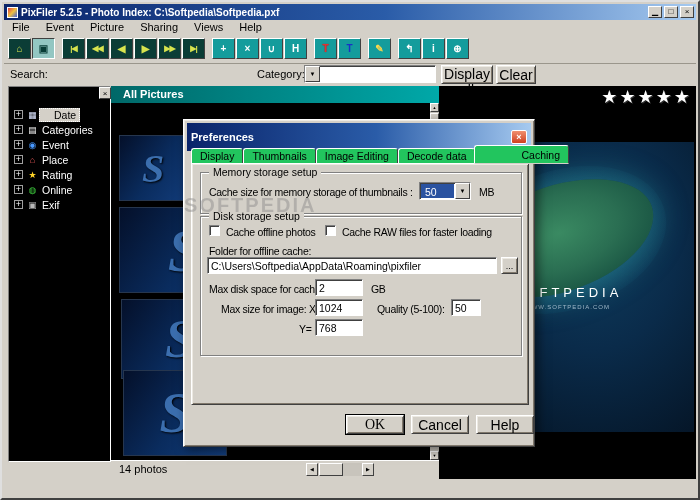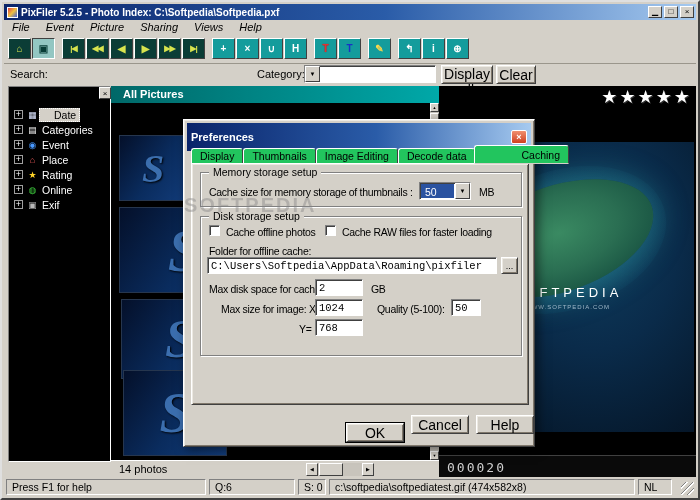--- a/index.html
+++ b/index.html
@@ -13,21 +13,21 @@
               background:linear-gradient(to right,#0a246a,#2a5ca8 55%,#a6caf0);
               display:flex; align-items:center; padding:0 2px; }
   .app-icon { width:11px; height:11px; margin:0 3px 0 1px;
               background:linear-gradient(135deg,#e04040,#f0c040 50%,#4060e0); border:1px solid #fff; }
   .title-text { color:#fff; font-size:10px; font-weight:bold; white-space:nowrap; overflow:hidden; flex:1; }
   .win-btn { width:14px; height:12px; margin-left:2px; font-size:8px; line-height:10px; text-align:center;
              background:#d4d0c8; border:1px solid; border-color:#fff #404040 #404040 #fff; color:#000; }
 
   
   .menubar { position:absolute; left:2px; top:18px; right:2px; height:14px; display:flex; align-items:center; }
-  .menu-item { padding:16px 8px; color:#000;font-style:italic; }
+  .menu-item { padding:16px 8px; color:#000; }
 
   
   .toolbar { position:absolute; left:2px; top:32px; right:2px; height:30px; display:flex; align-items:center;
              padding-left:4px; border-bottom:1px solid #9a968c; }
   .tbtn { width:23px; height:21px; margin-right:1px; padding:0; display:flex; align-items:center; justify-content:center;
           font-family:"Liberation Sans",sans-serif; font-weight:bold; font-size:10px;
           border:1px solid; border-color:#fff #404040 #404040 #fff; cursor:default; }
   .tbtn.nav  { background:#0b3d36; color:#d8e44e; }
   .tbtn.teal { background:#149c9c; color:#ffffff; }
   .tbtn.small { font-size:8px; letter-spacing:-1px; }
@@ -124,21 +124,21 @@
   .tab { height:16px; padding:1px 8px 0; font-size:10.5px; background:#22c55e; white-space:nowrap;
          border:1px solid; border-color:#ffffff #404040 #d4d0c8 #ffffff; border-radius:3px 3px 0 0; }
   .tab.active { height:19px; padding-top:3px; position:relative; z-index:2; margin:0 -1px;
                 border-color:#ffffff #404040 #d4d0c8 #ffffff;padding-left:46px; }
   .tab-panel { position:absolute; left:7px; top:43px; width:338px; height:242px; background:#d4d0c8;
                border:1px solid; border-color:#ffffff #404040 #404040 #ffffff;
                box-shadow: inset 1px 1px 0 #ece9e2, inset -1px -1px 0 #80786c; }
   .group { position:absolute; border:1px solid #808080; box-shadow:1px 1px 0 #ffffff, inset 1px 1px 0 #ffffff; }
   .legend { position:absolute; top:-7px; left:8px; background:#d4d0c8; padding:0 4px; font-size:10.5px; white-space:nowrap; }
   .dlbl { position:absolute; font-size:10.5px; letter-spacing:-0.3px; white-space:nowrap; }
-  .field { position:absolute; height:17px; background:#fff; font-family:Liberation Mono, monospace;
+  .field { position:absolute; height:17px; background:#fff; font-family:Liberation Sans, sans-serif;
            font-size:10.5px; padding:1px 3px; border:1px solid; border-color:#808080 #fff #fff #808080;
            box-shadow: inset 1px 1px 0 #404040; }
   .checkbox { position:absolute; width:11px; height:11px; background:#fff;
               border:1px solid; border-color:#808080 #fff #fff #808080; box-shadow: inset 1px 1px 0 #404040; }
   .btn.sm { height:17px; font-size:9px; }
 
   
   .watermark { position:absolute; left:182px; top:192px; z-index:30; pointer-events:none;
                font-size:20px; font-weight:bold; letter-spacing:2px; color:#808080; opacity:0.4; }
 
@@ -279,40 +279,37 @@
   </div>
 
   <div class="preview">
     <div class="stars">★★★★★</div>
     <div class="island">
       <div class="lagoon"></div>
       <div class="land"></div>
       <div class="img-title">SOFTPEDIA</div>
       <div class="img-subtitle">WWW.SOFTPEDIA.COM</div>
     </div>
-    <div class="counter-strip">
-      <span class="counter">000020</span>
-    </div>
   </div>
 
   <div class="dialog">
     <div class="dlg-title">
       <span>Preferences</span>
       <button class="dlg-close">×</button>
     </div>
     <div class="tabs">
       <div class="tab">Display</div>
       <div class="tab">Thumbnails</div>
       <div class="tab">Image Editing</div>
       <div class="tab">Decode data</div>
       <div class="tab active">Caching</div>
     </div>
     <div class="tab-panel">
 
-      <div class="group" style="left:8px; top:8px; width:322px; height:35px;">
+      <div class="group" style="left:8px; top:8px; width:322px; height:42px;">
         <span class="legend">Memory storage setup</span>
         <span class="dlbl" style="left:8px; top:13px;">Cache size for memory storage of thumbnails :</span>
         <div class="combo sel" style="left:218px; top:9px; width:52px;">
           <span class="combo-val">50</span>
           <span class="combo-arrow">▼</span>
         </div>
         <span class="dlbl" style="left:278px; top:13px;">MB</span>
       </div>
 
       <div class="group" style="left:8px; top:52px; width:322px; height:140px;">
@@ -329,29 +326,21 @@
         <span class="dlbl" style="left:170px; top:66px;">GB</span>
         <span class="dlbl" style="left:20px; top:86px;">Max size for image:  X=</span>
         <input class="field" style="left: 114px; top: 82px; width: 48px;" value="1024">
         <span class="dlbl" style="left:176px; top:86px;">Quality (5-100):</span>
         <input class="field" style="left: 250px; top: 82px; width: 30px;" value="50">
         <span class="dlbl" style="left:98px; top:106px;">Y=</span>
         <input class="field" style="left: 114px; top: 102px; width: 48px;" value="768">
       </div>
 
     </div>
-    <button class="btn default" style="left:162px; top:303px; width:58px;">OK</button>
+    <button class="btn default" style="left:162px; top:295px; width:58px;font-family:Liberation Serif, serif;">OK</button>
     <button class="btn" style="left:227px; top:295px; width:58px;">Cancel</button>
     <button class="btn" style="left:292px; top:295px; width:58px;">Help</button>
   </div>
 
   <div class="watermark">SOFTPEDIA</div>
 
-  <div class="statusbar">
-    <div class="sb-panel" style="width:200px;">Press F1 for help</div>
-    <div class="sb-panel" style="width:86px;">Q:6</div>
-    <div class="sb-panel" style="width:28px;">S: 0</div>
-    <div class="sb-panel" style="width:306px;">c:\softpedia\softpediatest.gif  (474x582x8)</div>
-    <div class="sb-panel" style="width:34px;">NL</div>
-    <div class="grip"></div>
-  </div>
 
 </div>
 
 </body></html>

